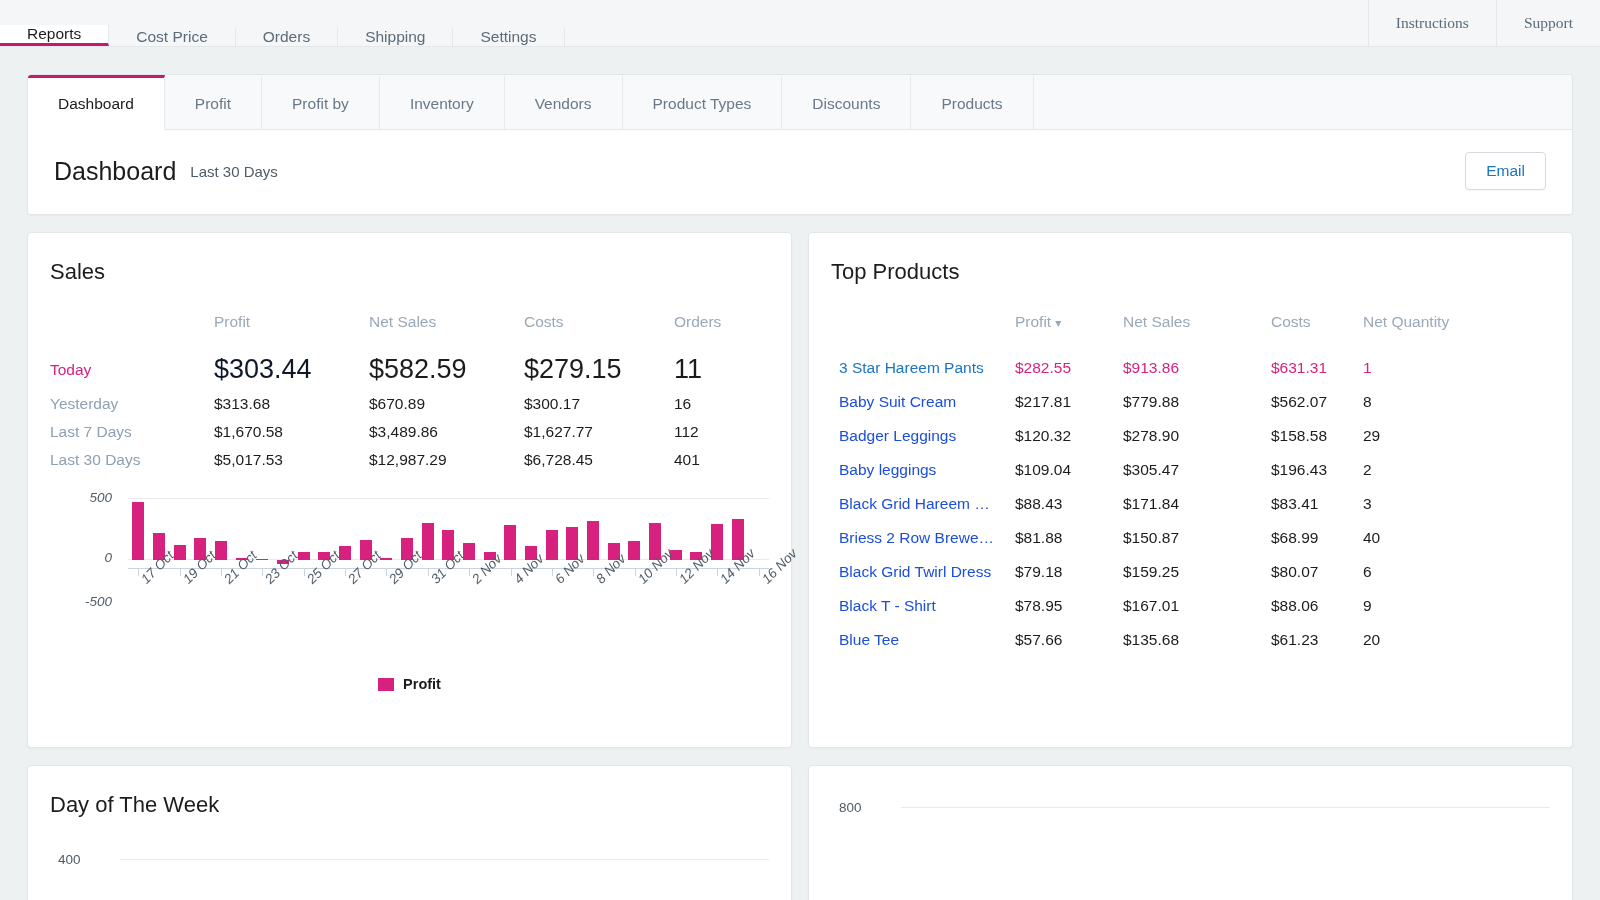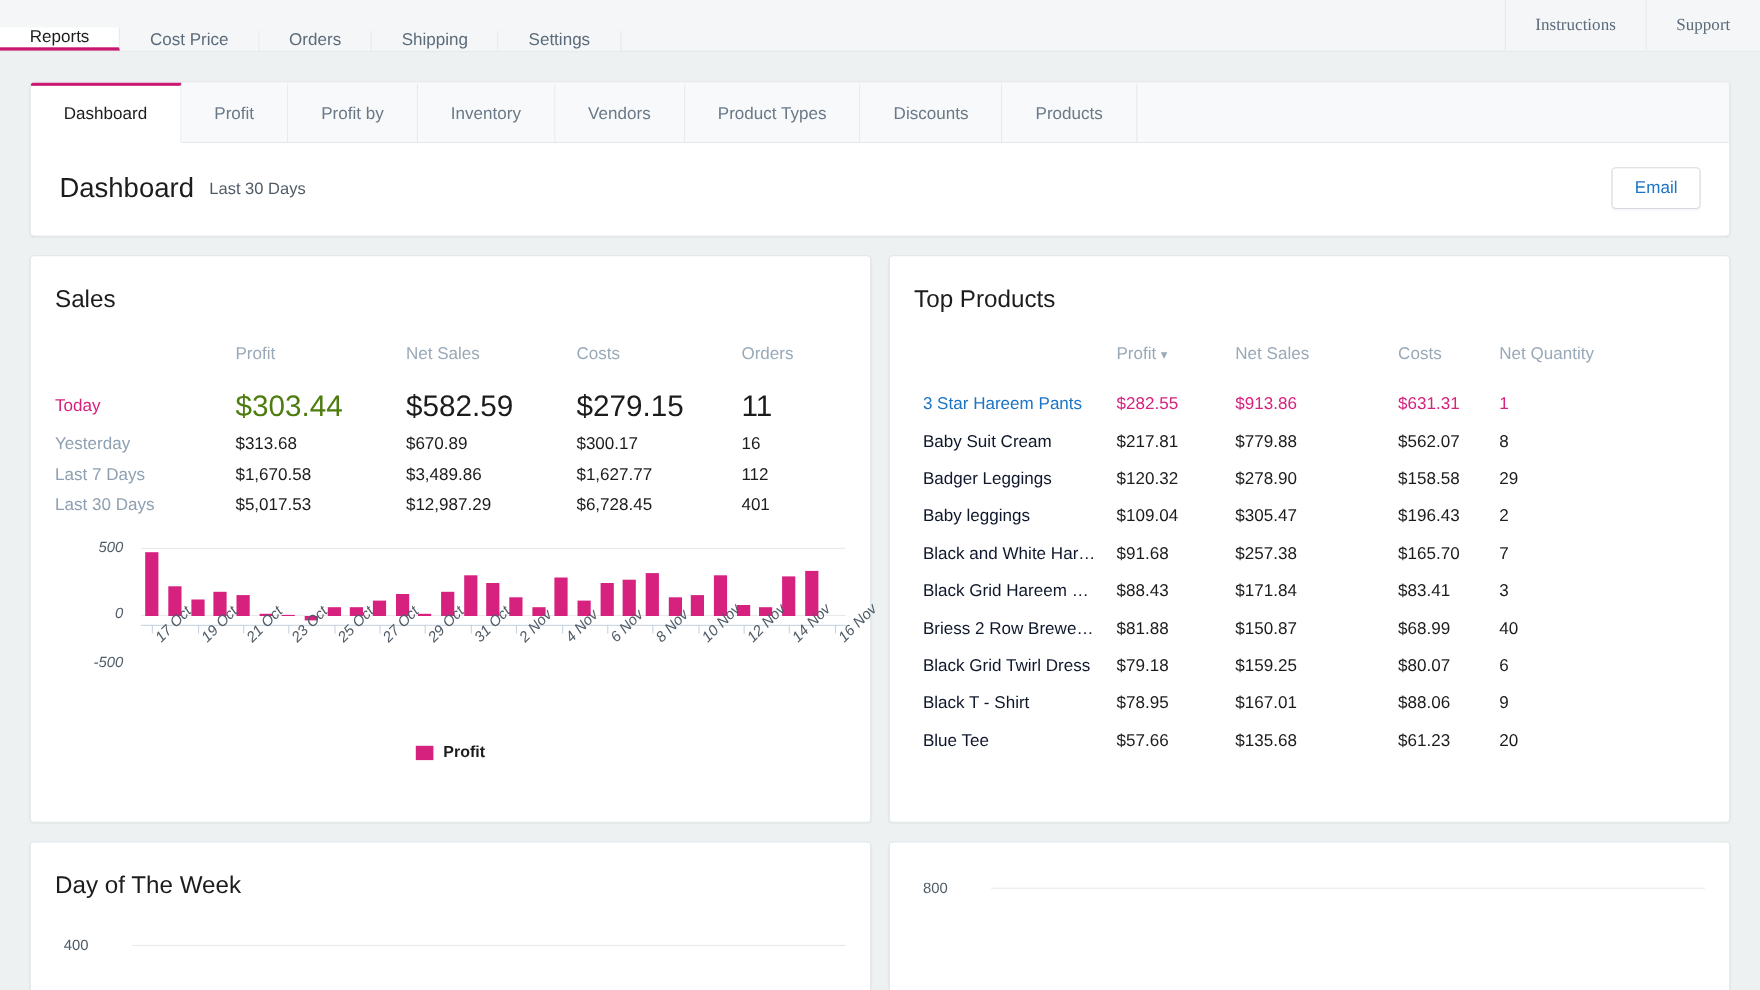--- a/index.html
+++ b/index.html
@@ -110,21 +110,21 @@
   .sales-card { padding-bottom: 10px; height: 516px; }
   table.sales { width: 100%; border-collapse: collapse; margin-top: 22px; }
   table.sales th {
     font-size: 15.5px; color: #9aa9b8; font-weight: 400;
     text-align: left; padding: 6px 6px 18px 6px;
   }
   table.sales td { padding: 5px 6px; font-size: 15.5px; color: #1c1c1c; }
   table.sales .lbl { color: #8ea0b2; font-size: 15.5px; padding-left: 22px; width: 180px; }
   table.sales tr.today .lbl { color: #d6217f; }
   table.sales tr.today td.val { font-size: 27px; color: #1c1c1c; line-height: 1.15; }
-  table.sales tr.today td.val.profit { color: #4d7c0f; }
+  table.sales tr.today td.val.profit { color: #0f172a; }
   table.sales th.c0 { padding-left: 22px; width: 180px; }
   table.sales th.c1, table.sales td.c1 { width: 155px; }
   table.sales th.c2, table.sales td.c2 { width: 155px; }
   table.sales th.c3, table.sales td.c3 { width: 150px; }
 
   
   .chartwrap { position: relative; margin: 16px 0 0 0; height: 180px; font-style: italic; }
   .chart-plot {
     position: absolute; left: 100px; right: 22px; top: 8px; height: 62px;
   }
@@ -148,21 +148,21 @@
   .legend-label { font-size: 14.5px; color: #1c1c1c; font-weight: bold; }
 
   
   .tp-card { height: 516px; }
   table.tp { width: 100%; border-collapse: collapse; margin-top: 22px; }
   table.tp th {
     font-size: 15.5px; color: #9aa9b8; font-weight: 400;
     text-align: left; padding: 6px 6px 20px 6px;
   }
   table.tp td { padding: 8px 6px; font-size: 15.5px; color: #1c1c1c; }
-  table.tp td.name { color: #0f172a; padding-left: 30px; width: 200px; }
+  table.tp td.name { color: #1d4ed8; padding-left: 30px; width: 200px; }
   table.tp th.n0 { padding-left: 30px; width: 200px; }
   table.tp th.n1, table.tp td.n1 { width: 108px; }
   table.tp th.n2, table.tp td.n2 { width: 148px; }
   table.tp th.n3, table.tp td.n3 { width: 92px; }
   table.tp tr.hl td { color: #d6217f; }
   table.tp tr.hl td.name { color: #1b74c4; }
   .sort-caret { font-size: 12px; color: #9aa9b8; margin-left: 4px; }
 
   
   .bottom-row { display: flex; gap: 16px; }
@@ -457,27 +457,20 @@
                 <td>29</td>
               </tr>
               <tr>
                 <td class="name">Baby leggings</td>
                 <td class="n1">$109.04</td>
                 <td class="n2">$305.47</td>
                 <td class="n3">$196.43</td>
                 <td>2</td>
               </tr>
               <tr>
-                <td class="name">Black and White Har…</td>
-                <td class="n1">$91.68</td>
-                <td class="n2">$257.38</td>
-                <td class="n3">$165.70</td>
-                <td>7</td>
-              </tr>
-              <tr>
                 <td class="name">Black Grid Hareem …</td>
                 <td class="n1">$88.43</td>
                 <td class="n2">$171.84</td>
                 <td class="n3">$83.41</td>
                 <td>3</td>
               </tr>
               <tr>
                 <td class="name">Briess 2 Row Brewe…</td>
                 <td class="n1">$81.88</td>
                 <td class="n2">$150.87</td>

